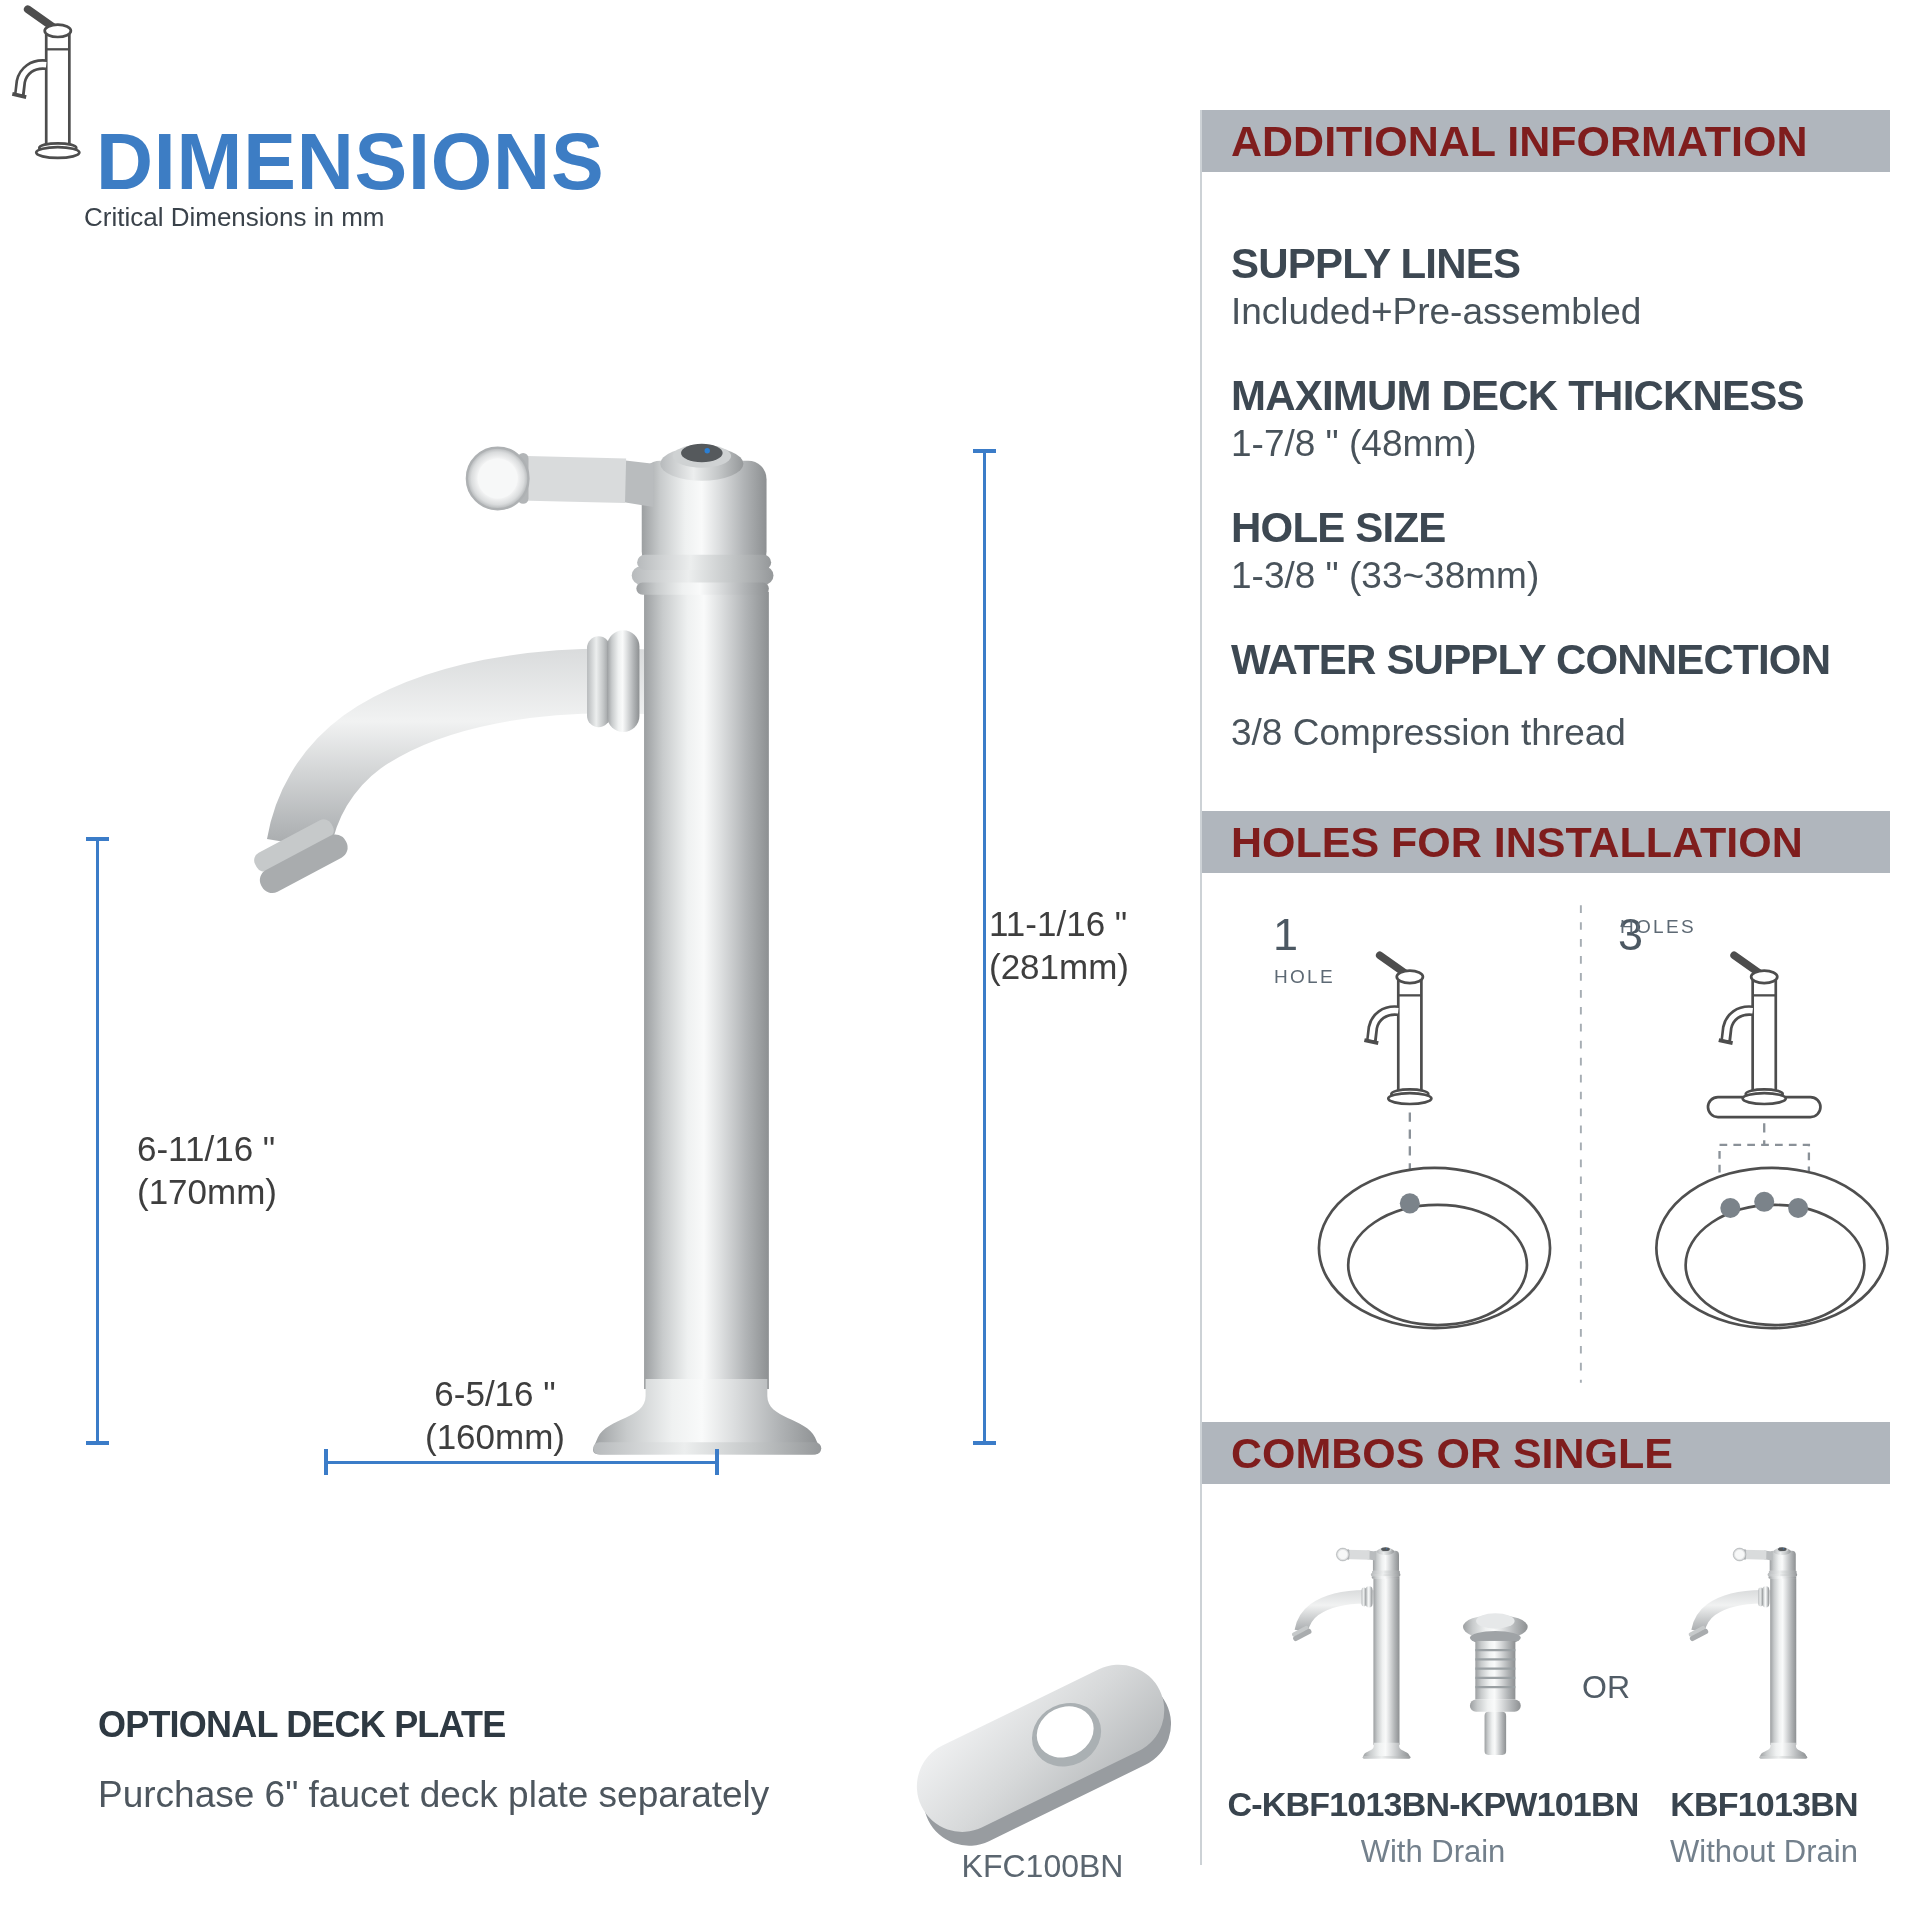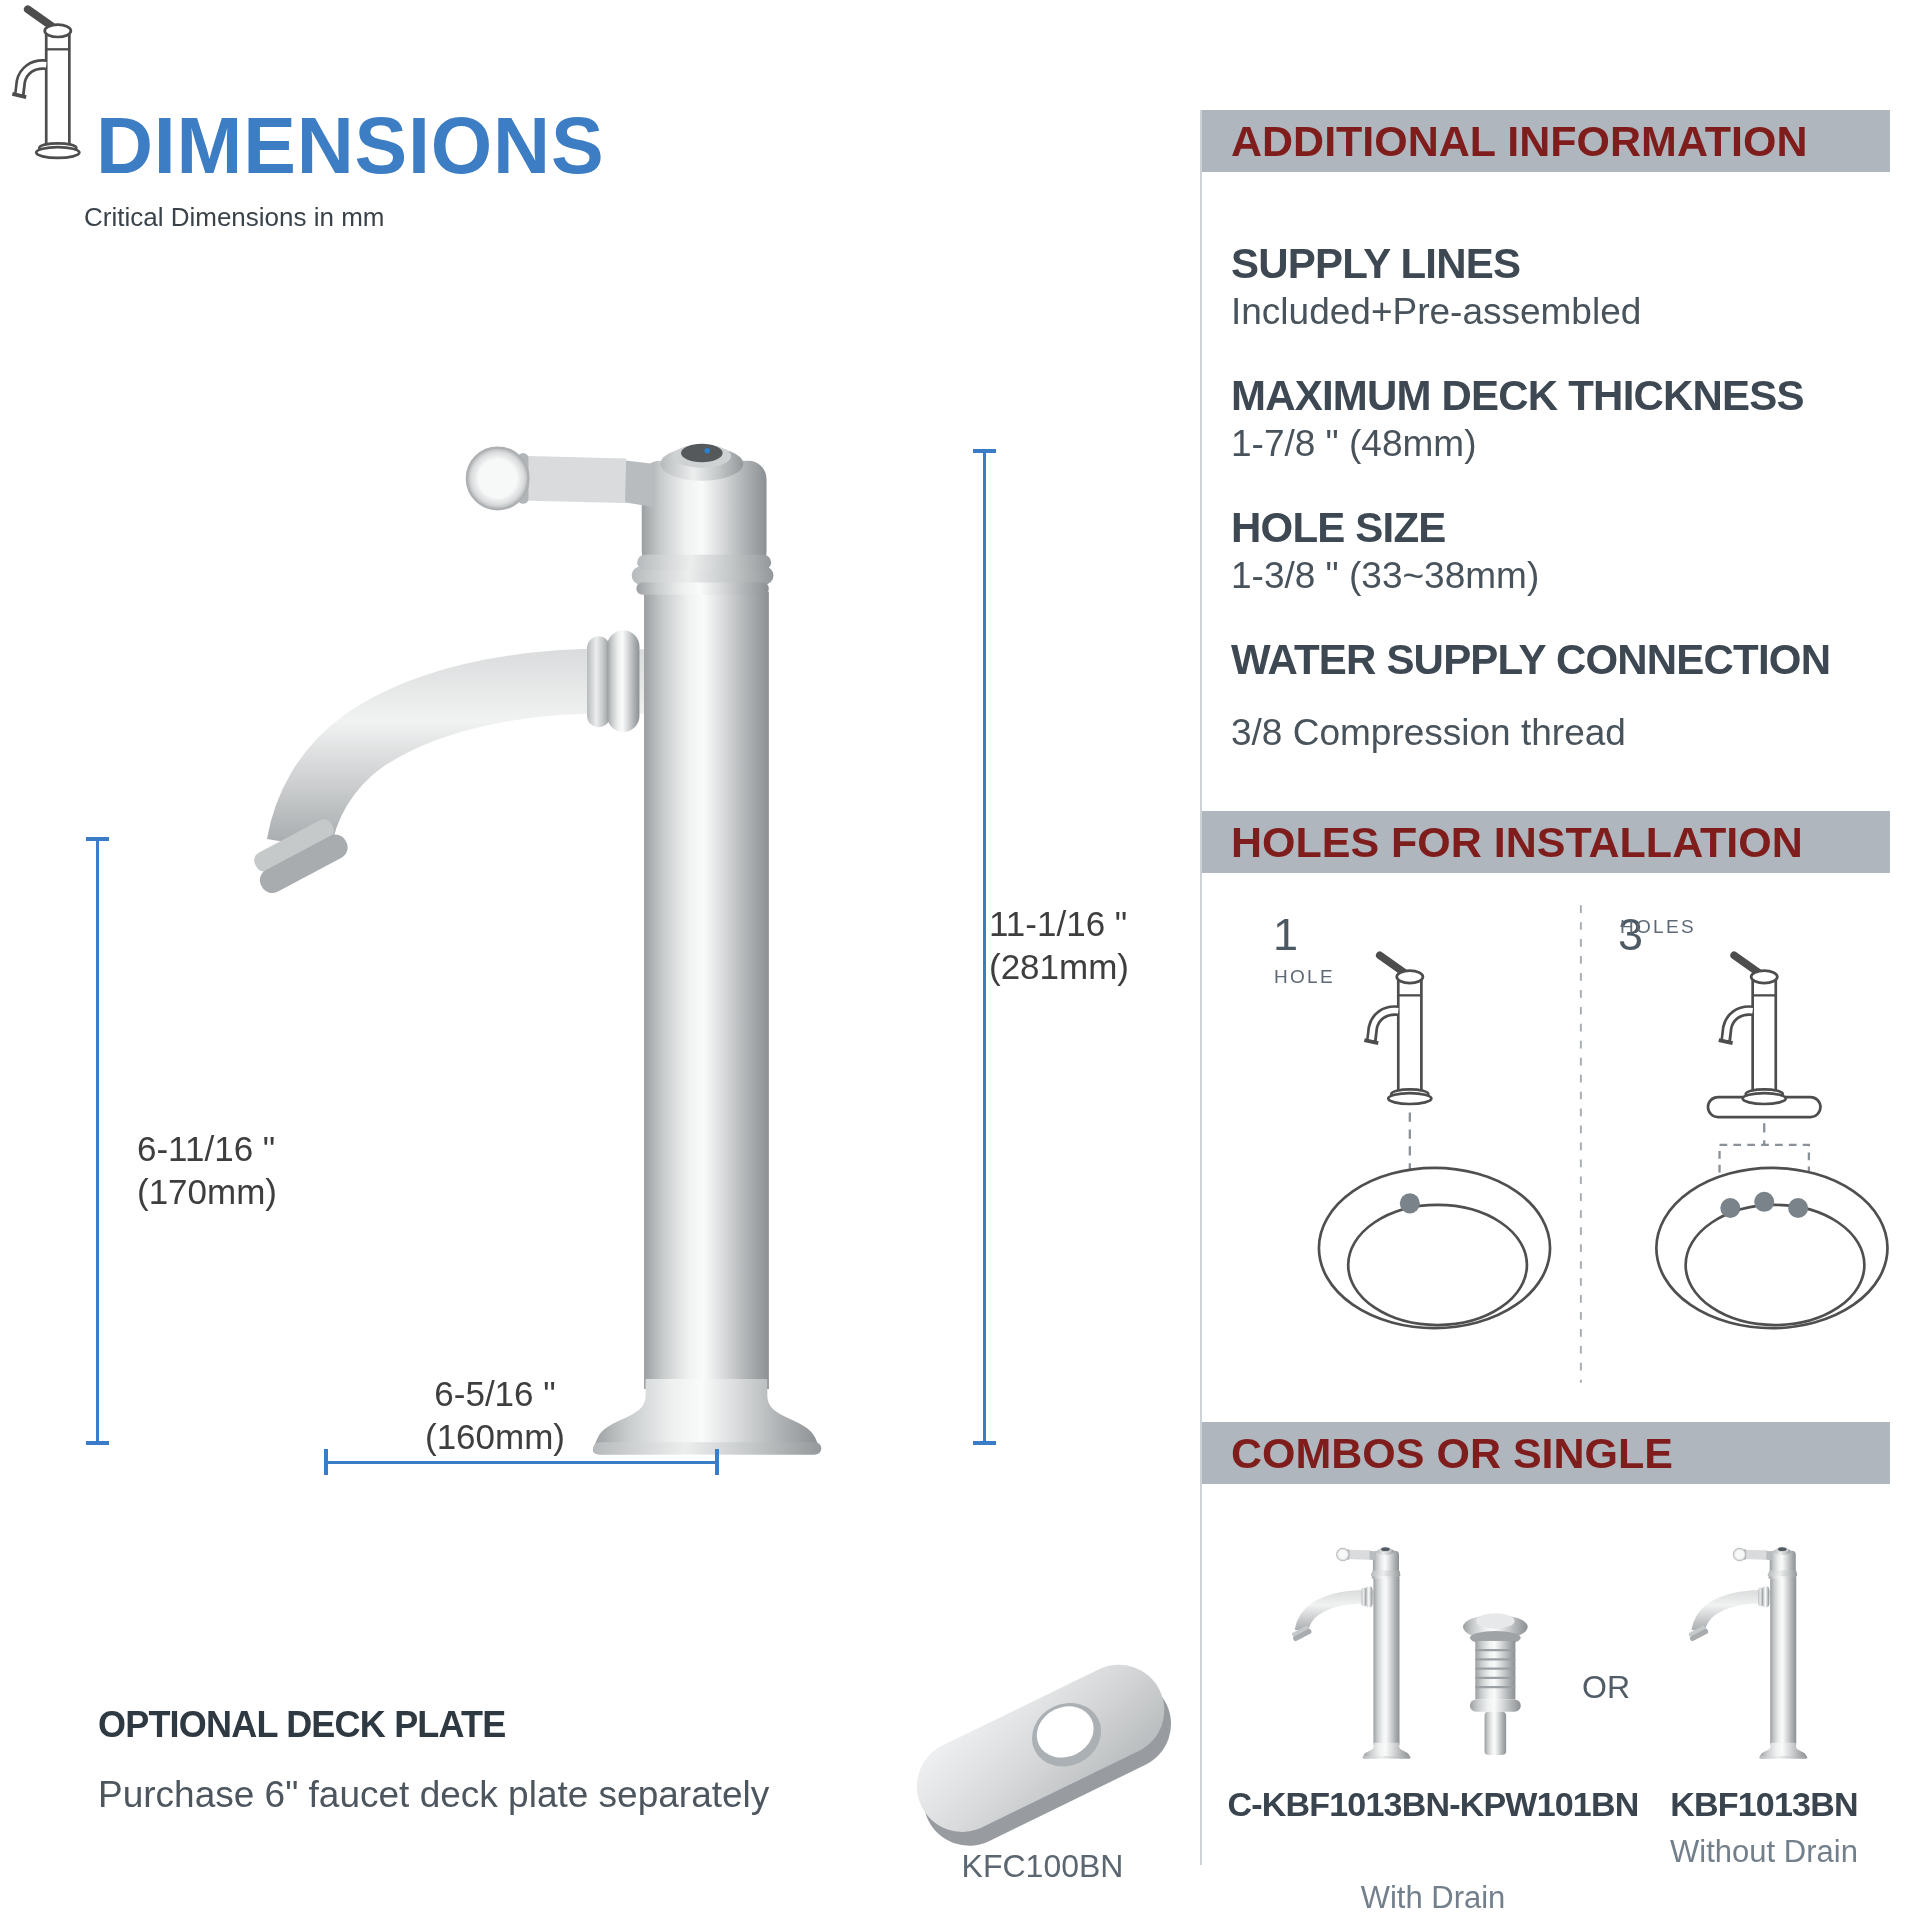--- a/index.html
+++ b/index.html
@@ -4,21 +4,21 @@
 <style>
   html,body{margin:0;padding:0;background:#fff;}
   #canvas{
     position:relative;width:1926px;height:1926px;background:#fff;overflow:hidden;
     font-family:"Liberation Sans","DejaVu Sans",sans-serif;
     --accent:#3d7dc4; --dim:#3b7cc8; --banner:#b0b6bd; --slate:#3d4852;
     --value:#49535b; --muted:#6e7a85; --ink:#3e3e3e; --line:#cdd2d6;
   }
   .abs{position:absolute;}
   
-  .title{left:96px;top:100px;font-size:79px;font-weight:bold;color:var(--accent);letter-spacing:0.8px;}
+  .title{left:96px;top:116px;font-size:79px;font-weight:bold;color:var(--accent);letter-spacing:0.8px;}
   .subtitle{left:84px;top:202px;font-size:26px;color:#3a424a;text-align:right;}
   
   .vdim{width:23px;}
   .vdim .line{position:absolute;left:10px;top:0;width:3.1px;height:100%;background:var(--dim);}
   .vdim .cap{position:absolute;left:0;width:23px;height:3.9px;background:var(--dim);}
   .vdim .cap.t{top:0;} .vdim .cap.b{bottom:0;}
   .hdim{height:26px;}
   .hdim .line{position:absolute;top:11.6px;left:0;height:3.1px;width:100%;background:var(--dim);}
   .hdim .cap{position:absolute;top:0;width:3.9px;height:26px;background:var(--dim);}
   .hdim .cap.l{left:0;} .hdim .cap.r{right:0;}
@@ -241,18 +241,18 @@
   <div class="abs hole-num" style="left:1273px;top:909px;">1</div>
   <div class="abs hole-cap" style="left:1274px;top:966px;">HOLE</div>
   <div class="abs hole-num" style="left:1618px;top:909px;">3</div>
   <div class="abs hole-cap" style="left:1620px;top:916px;">HOLES</div>
 
   <div class="abs banner" style="top:1422px;">COMBOS OR SINGLE</div>
 
   <div class="abs or-sep">OR</div>
 
   <div class="abs combo-model" style="left:1217px;width:432px;">C-KBF1013BN-KPW101BN</div>
-  <div class="abs combo-variant" style="left:1217px;width:432px;margin-top:46px;">With Drain</div>
+  <div class="abs combo-variant" style="left:1217px;width:432px;">With Drain</div>
   <div class="abs combo-model" style="left:1587px;width:354px;">KBF1013BN</div>
   <div class="abs combo-variant" style="left:1587px;width:354px;">Without Drain</div>
 
 </div>
 
 
 </body></html>

